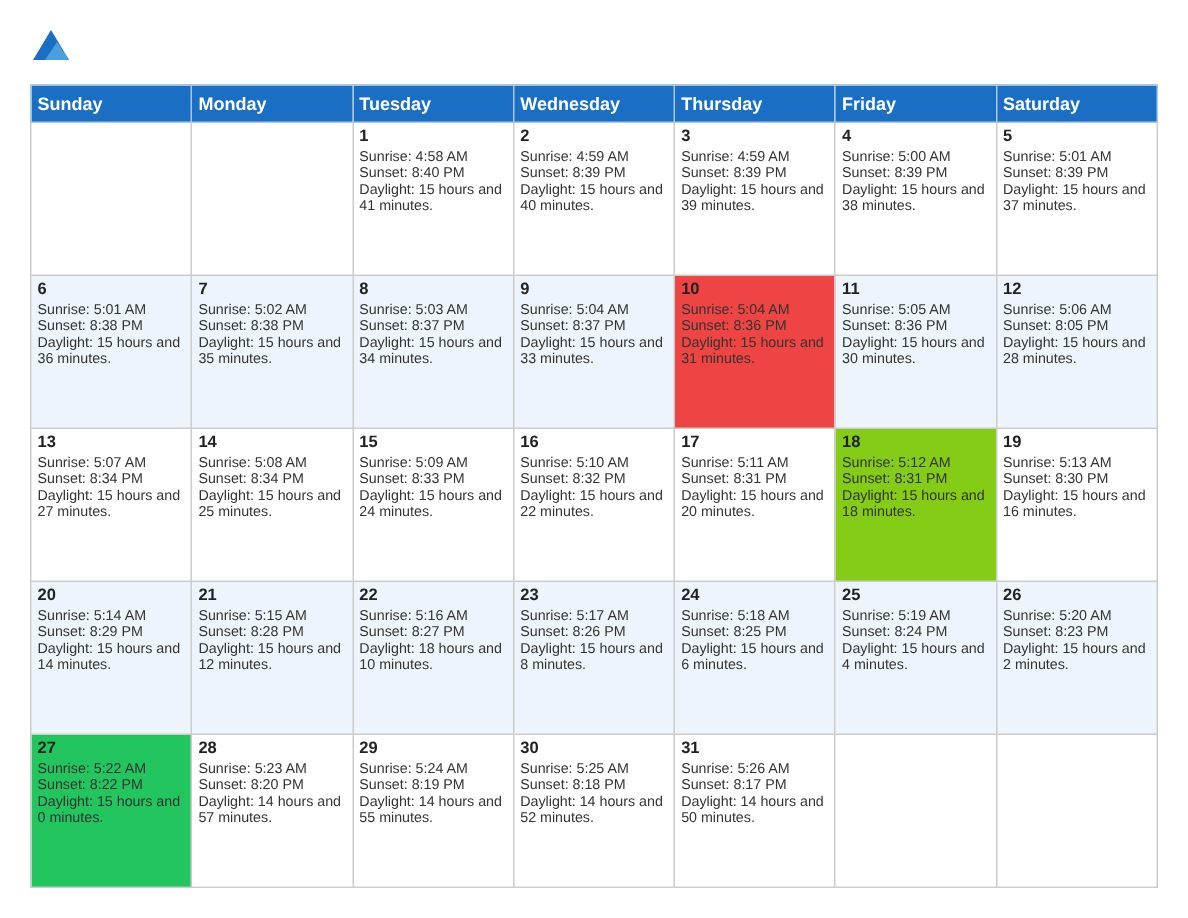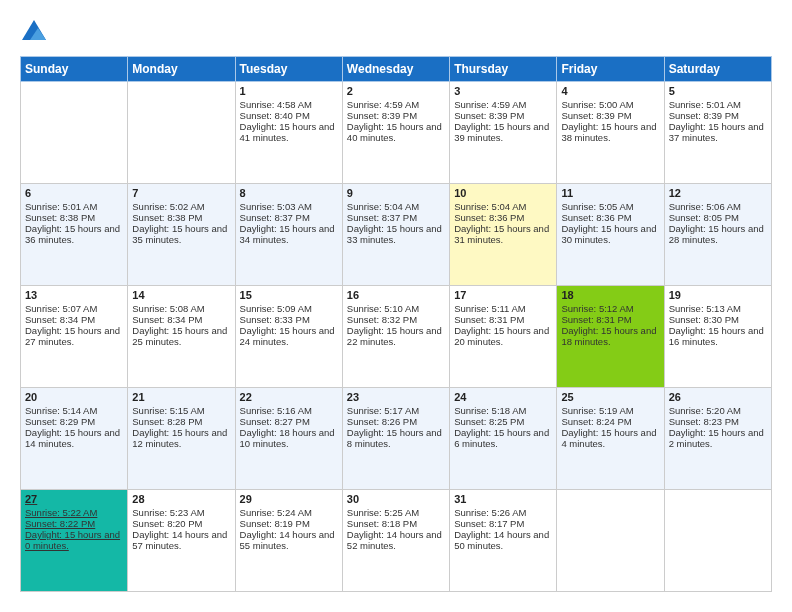--- a/index.html
+++ b/index.html
@@ -189,21 +189,21 @@
             <div>Sunrise: 5:03 AM</div>
             <div>Sunset: 8:37 PM</div>
             <div>Daylight: 15 hours and 34 minutes.</div>
           </td>
           <td style="background-color: rgb(238, 244, 252);">
             <span class="day-num">9</span>
             <div>Sunrise: 5:04 AM</div>
             <div>Sunset: 8:37 PM</div>
             <div>Daylight: 15 hours and 33 minutes.</div>
           </td>
-          <td style="background-color: #fef9c3;">
+          <td style="background-color: #ef4444;">
             <span class="day-num">10</span>
             <div>Sunrise: 5:04 AM</div>
             <div>Sunset: 8:36 PM</div>
             <div>Daylight: 15 hours and 31 minutes.</div>
           </td>
           <td style="background-color: rgb(238, 244, 252);">
             <span class="day-num">11</span>
             <div>Sunrise: 5:05 AM</div>
             <div>Sunset: 8:36 PM</div>
             <div>Daylight: 15 hours and 30 minutes.</div>
@@ -297,21 +297,21 @@
             <div>Daylight: 15 hours and 4 minutes.</div>
           </td>
           <td style="background-color: rgb(238, 244, 252);">
             <span class="day-num">26</span>
             <div>Sunrise: 5:20 AM</div>
             <div>Sunset: 8:23 PM</div>
             <div>Daylight: 15 hours and 2 minutes.</div>
           </td>
         </tr>
         <tr>
-          <td style="background-color: #14b8a6; text-decoration: underline;">
+          <td style="background-color: #22c55e;">
             <span class="day-num">27</span>
             <div>Sunrise: 5:22 AM</div>
             <div>Sunset: 8:22 PM</div>
             <div>Daylight: 15 hours and 0 minutes.</div>
           </td>
           <td style="background-color: rgb(255, 255, 255); margin-left: 18px;">
             <span class="day-num">28</span>
             <div>Sunrise: 5:23 AM</div>
             <div>Sunset: 8:20 PM</div>
             <div>Daylight: 14 hours and 57 minutes.</div>

